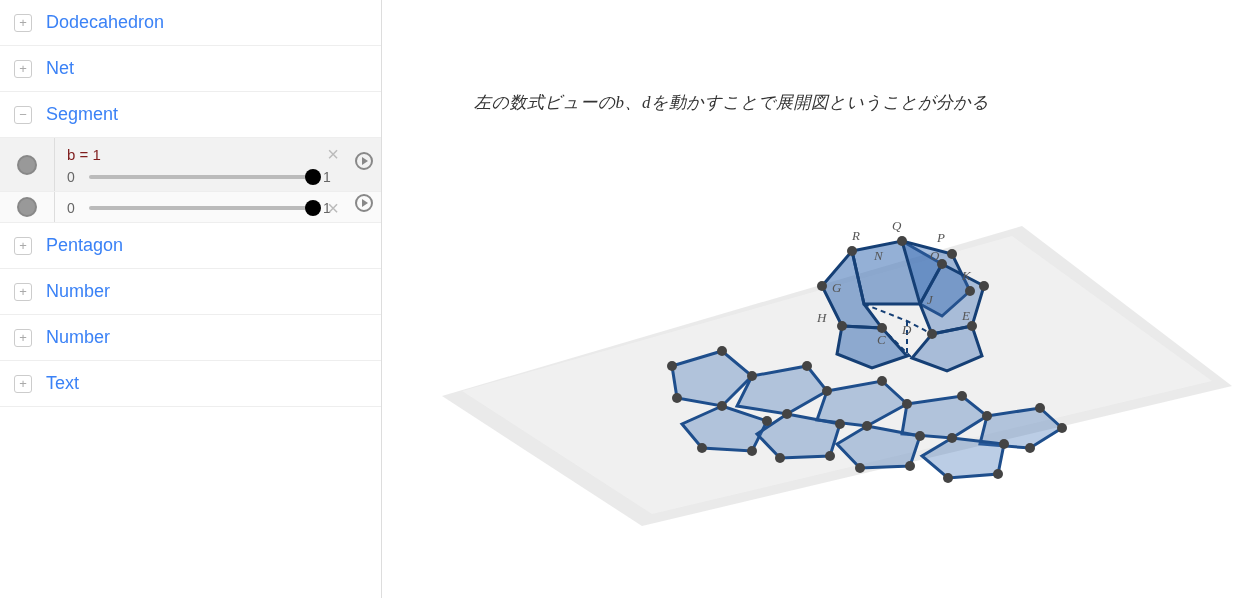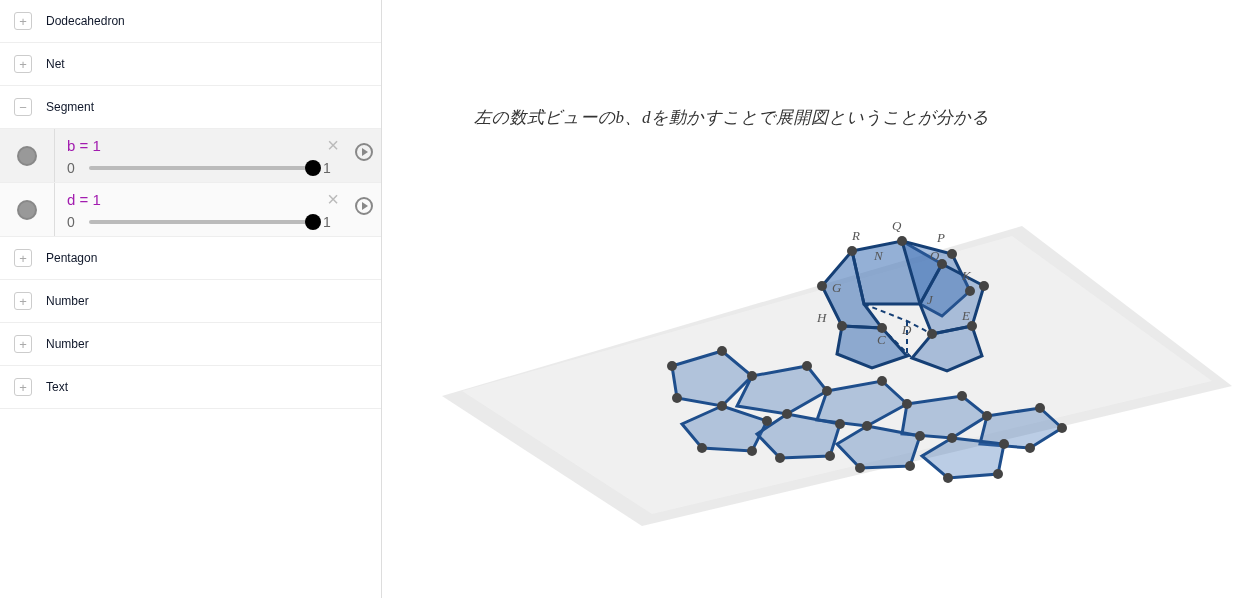--- a/index.html
+++ b/index.html
@@ -1,37 +1,37 @@
 <!DOCTYPE html>
 <html><head>
 <meta charset="utf-8">
 <style>
   * { box-sizing: border-box; margin: 0; padding: 0; }
   body { font-family: Arial, sans-serif; font-size: 14px; color: #555; background: #fff; width: 1259px; height: 598px; overflow: hidden; display: flex; }
   .sidebar { width: 382px; height: 100%; border-right: 1px solid #ddd; overflow-y: auto; background: #fff; }
   .category { border-bottom: 1px solid #eee; }
   .cat-head { display: flex; align-items: center; padding: 12px 14px; cursor: pointer; }
   .cat-head .icon-box { width: 18px; height: 18px; border: 1px solid #ccc; border-radius: 3px; display: flex; align-items: center; justify-content: center; margin-right: 14px; font-size: 13px; color: #aaa; line-height: 1; }
-  .cat-head .label { color: #0f172a; font-size: 12px; }
+  .cat-head .label { color: #3b82f6; font-size: 18px; }
   .slider-row { display: flex; align-items: center; border-top: 1px solid #eee; background: #fafafa; padding: 0; }
   .slider-row:nth-of-type(2) { background: #f2f2f2; }
   .bullet { width: 54px; display: flex; align-items: center; justify-content: center; }
   .bullet-dot { width: 20px; height: 20px; border-radius: 50%; background: #999; border: 2px solid #888; }
   .slider-body { flex: 1; border-left: 1px solid #ddd; padding: 8px 12px 6px 12px; position: relative; }
-  .slider-label { font-size: 15px; color: #a21caf; margin-bottom: 6px; }
+  .slider-label { font-size: 15px; color: #7f1d1d; margin-bottom: 6px; }
   .slider-ctrl { display: flex; align-items: center; gap: 10px; }
   .slider-min, .slider-max { font-size: 14px; color: #666; width: 12px; }
   .track { flex: 1; height: 4px; background: #bbb; border-radius: 2px; position: relative; }
   .thumb { position: absolute; right: -8px; top: -6px; width: 16px; height: 16px; background: #000; border-radius: 50%; }
   .close-x { position: absolute; top: 6px; right: 8px; color: #bbb; font-size: 20px; cursor: pointer; line-height: 1; }
   .play { width: 34px; display: flex; align-items: flex-end; justify-content: center; padding-bottom: 8px; }
   .play-btn { width: 18px; height: 18px; border: 2px solid #888; border-radius: 50%; display: flex; align-items: center; justify-content: center; cursor: pointer; }
   .play-btn::after { content: ""; display: block; width: 0; height: 0; border-left: 6px solid #888; border-top: 4px solid transparent; border-bottom: 4px solid transparent; margin-left: 2px; }
   .canvas { flex: 1; position: relative; background: #fff; }
-  .caption { position: absolute; top: 106px; left: 92px; right: 40px; font-style: italic; font-family: 'Times New Roman', serif; font-size: 17px; color: #333; letter-spacing: 0.5px; }
+  .caption { position: absolute; top: 91px; left: 92px; right: 40px; font-style: italic; font-family: 'Times New Roman', serif; font-size: 17px; color: #333; letter-spacing: 0.5px; }
   .caption .mi { font-style: italic; }
   .view3d { position: absolute; left: 30px; top: 186px; width: 820px; height: 360px; }
   .vlabel { position: absolute; font-size: 13px; color: #555; font-family: 'Times New Roman', serif; font-style: italic; }
 </style>
 </head>
 <body>
 
 <div class="sidebar">
 
   <div class="category">
@@ -73,21 +73,20 @@
         <div class="play-btn"></div>
       </div>
     </div>
 
     <div class="slider-row">
       <div class="bullet">
           <div class="bullet-dot"></div>
         </div>
       <div class="slider-body">
         <span class="close-x">×</span>
-        <div class="slider-label">d = 1</div>
         <div class="slider-ctrl">
           <span class="slider-min">0</span>
           <div class="track">
             <div class="thumb"></div>
           </div>
           <span class="slider-max">1</span>
         </div>
       </div>
       <div class="play">
         <div class="play-btn"></div>

